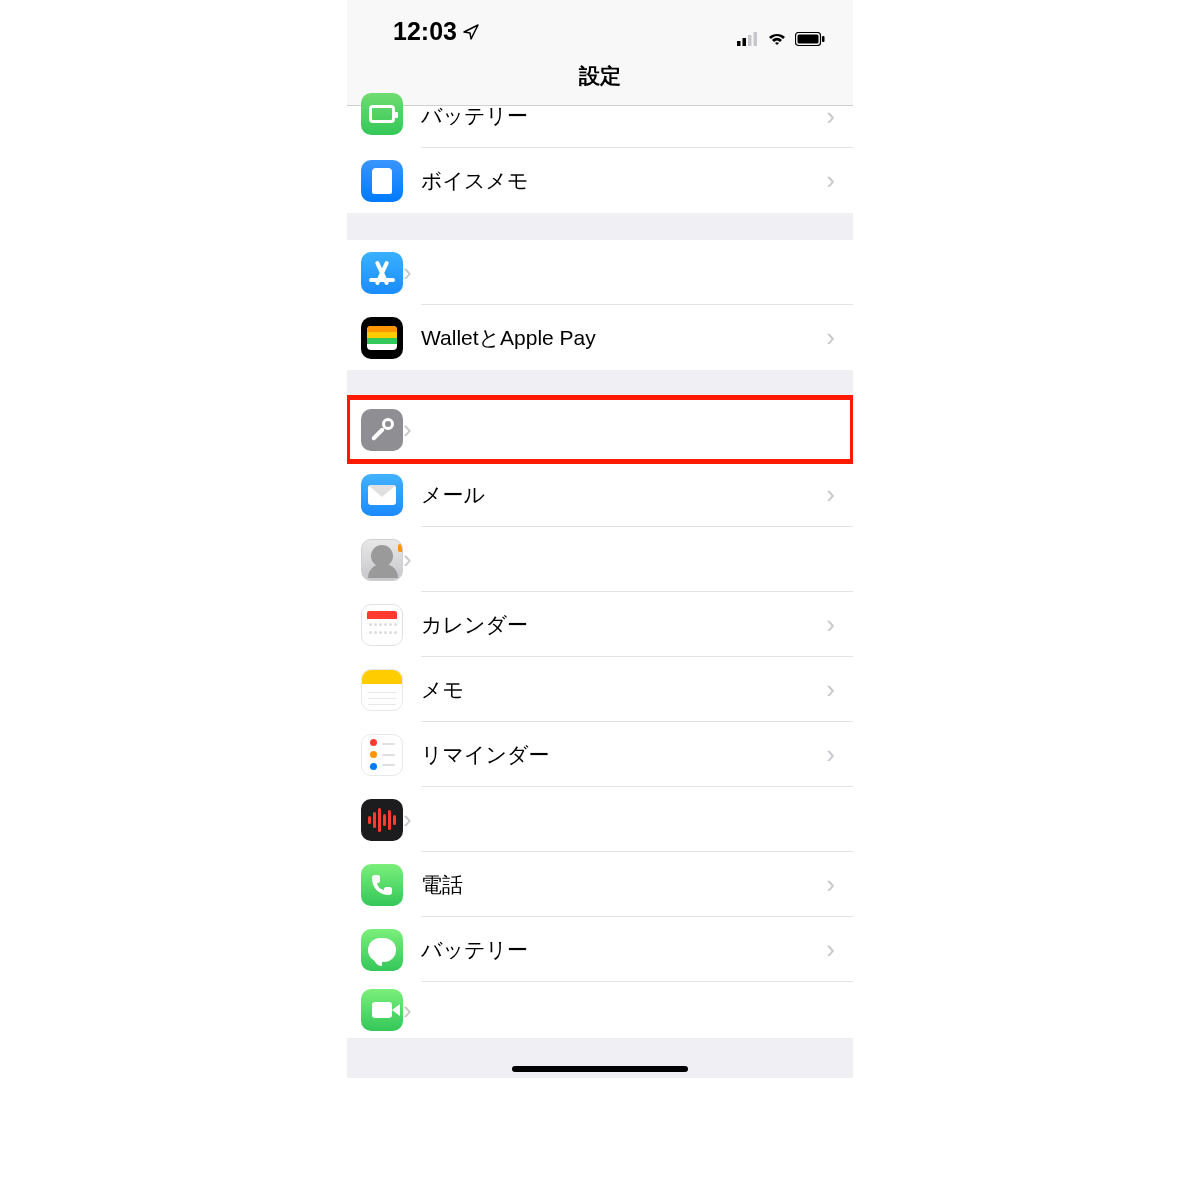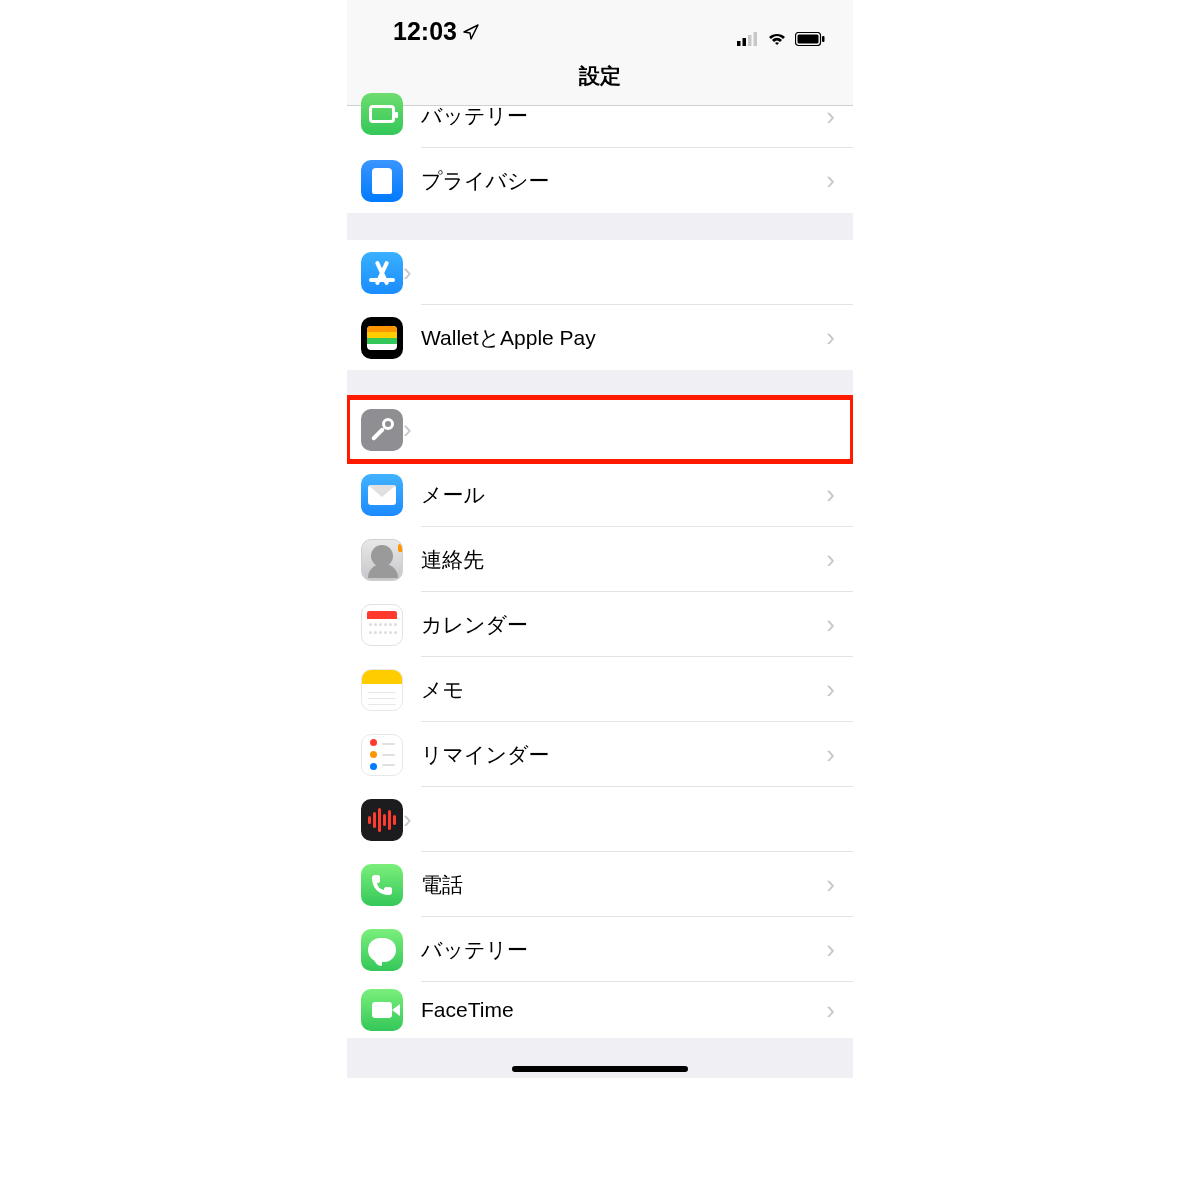--- a/index.html
+++ b/index.html
@@ -198,21 +198,21 @@
           <div class="battery-inner"></div>
         </div>
       <div class="label">バッテリー</div>
       <div class="chev">›</div>
       <div class="sep"></div>
     </div>
     <div class="row">
       <div class="icon bg-blue">
           <div class="hand-inner"></div>
         </div>
-      <div class="label">プライバシー</div>
+      <div class="label">ボイスメモ</div>
       <div class="chev">›</div>
     </div>
   </div>
 
   <div class="group">
     <div class="row">
       <div class="icon bg-appstore">
           <div class="a-store">
             <span></span>
           </div>
@@ -252,21 +252,20 @@
       <div class="label">メール</div>
       <div class="chev">›</div>
       <div class="sep"></div>
     </div>
     <div class="row">
       <div class="icon bg-contacts" style="overflow:hidden;">
           <div class="contact-inner"></div>
           <div class="contact-shoulder"></div>
           <div class="contacts-tab"></div>
         </div>
-      <div class="label">連絡先</div>
       <div class="chev">›</div>
       <div class="sep"></div>
     </div>
     <div class="row">
       <div class="icon bg-cal">
           <div class="cal-inner"></div>
           <div class="cal-dots">
             <span></span>
             <span></span>
             <span></span>
@@ -342,19 +341,18 @@
           <div class="msg-inner"></div>
         </div>
       <div class="label">バッテリー</div>
       <div class="chev">›</div>
       <div class="sep"></div>
     </div>
     <div class="row" style="height:56px;">
       <div class="icon bg-ft">
           <div class="ft-inner"></div>
         </div>
-      <div class="label">FaceTime</div>
       <div class="chev">›</div>
     </div>
   </div>
 
   <div class="home-ind"></div>
 </div>
 
 </body></html>

